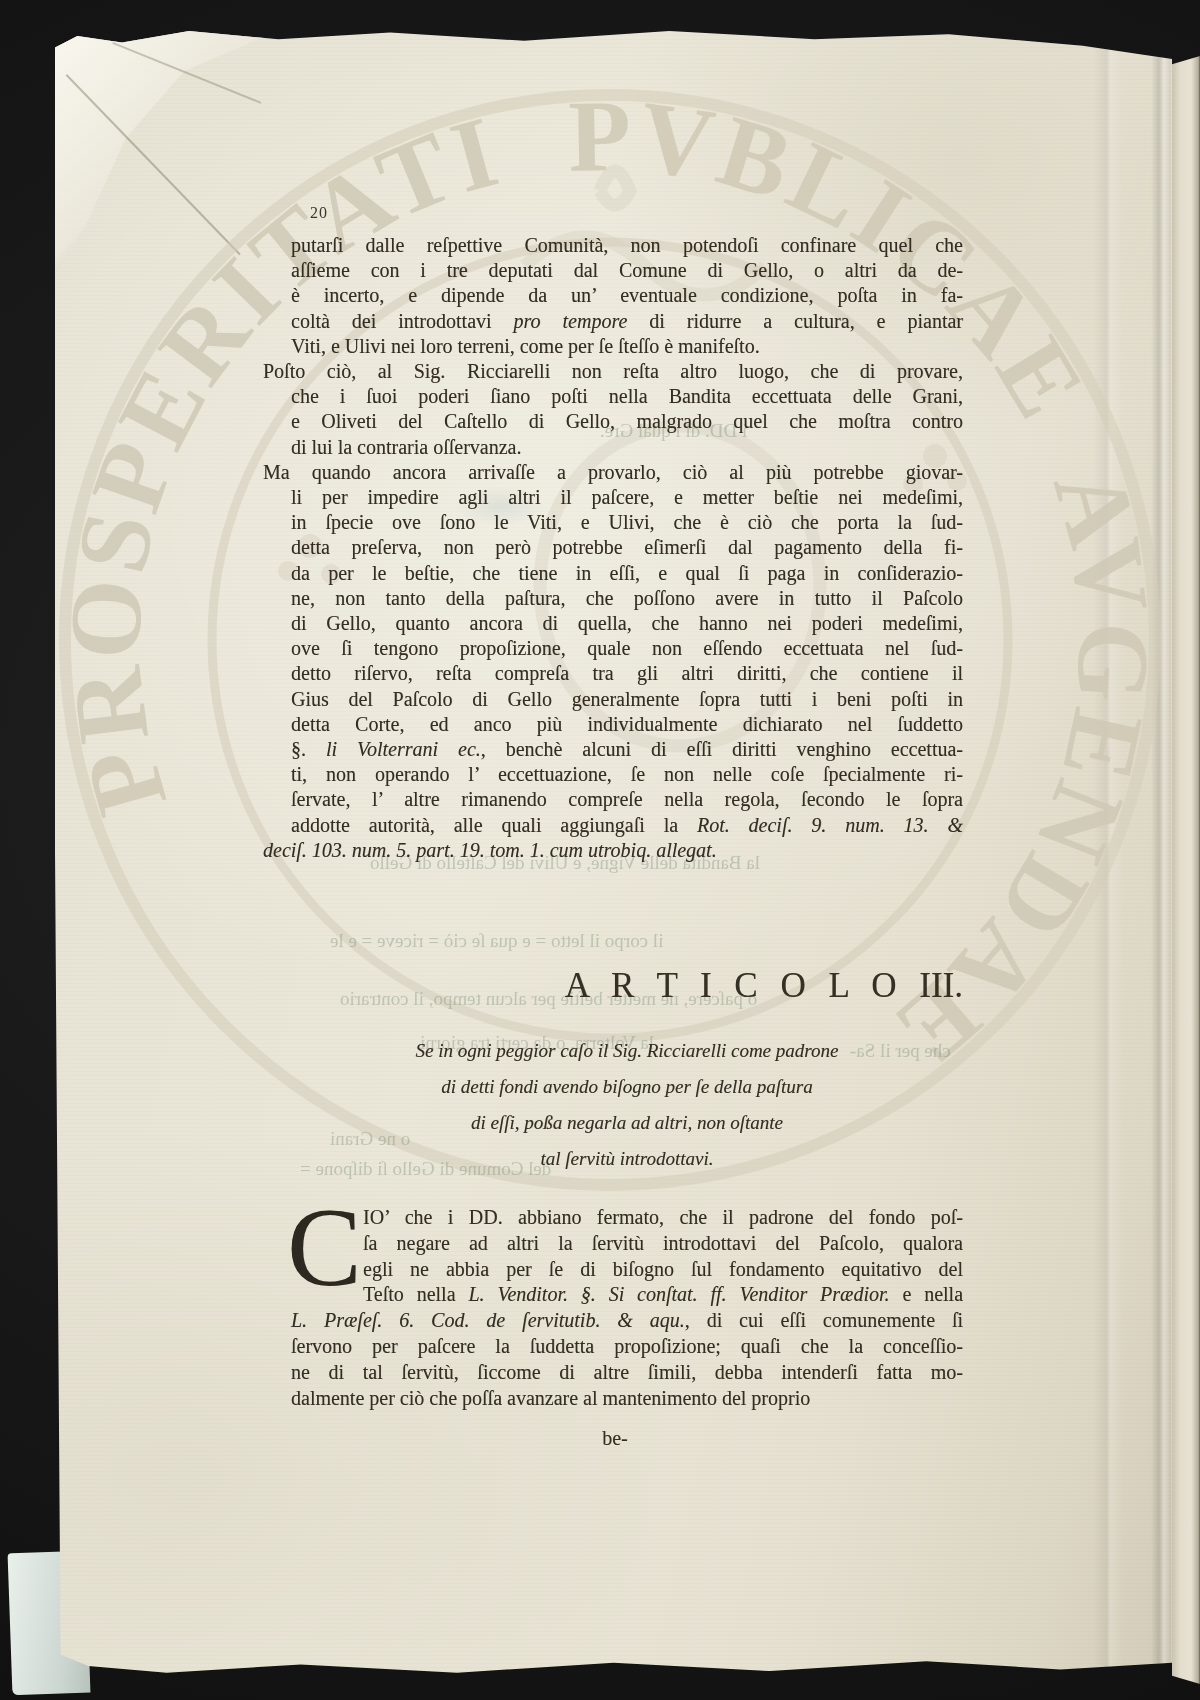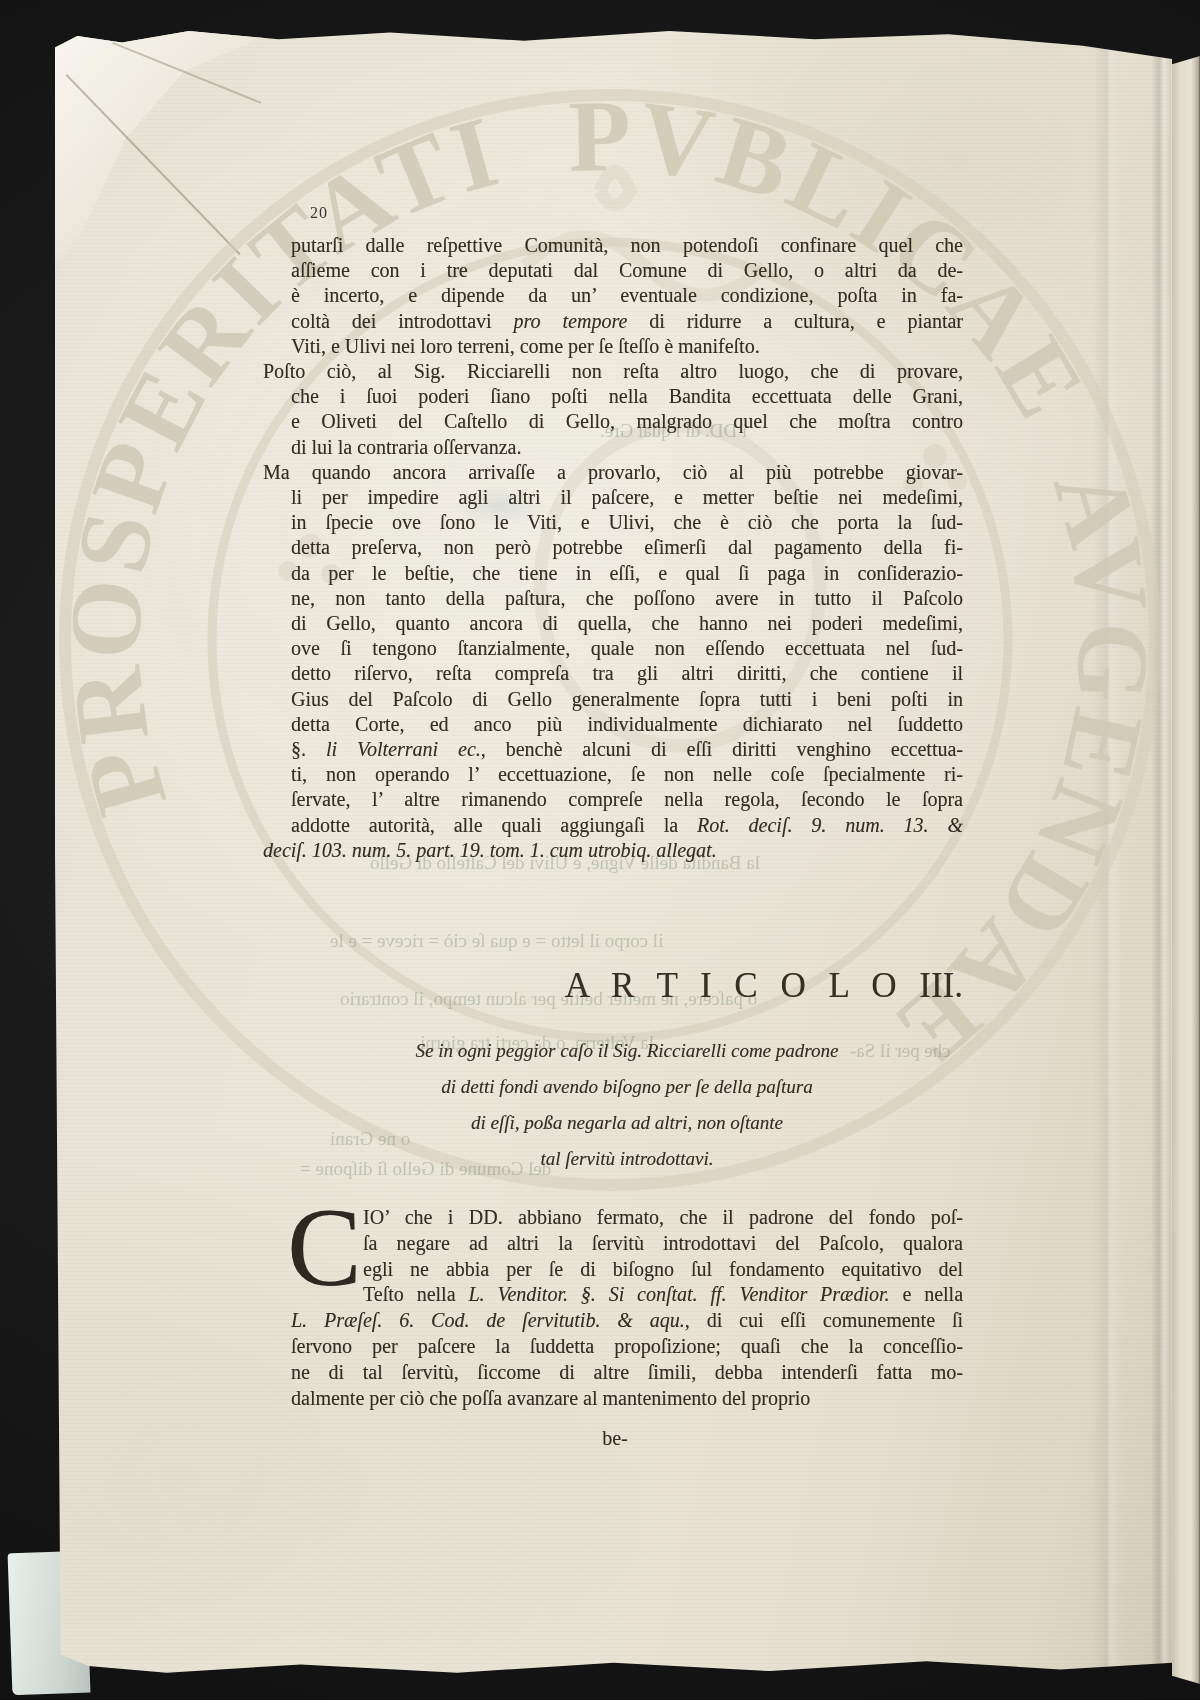--- a/index.html
+++ b/index.html
@@ -128,21 +128,21 @@
           <div class="line"><span>che i ſuoi poderi ſiano poſti nella Bandita eccettuata delle Grani,</span></div>
           <div class="line"><span>e Oliveti del Caſtello di Gello, malgrado quel che moſtra contro</span></div>
           <div class="line last"><span>di lui la contraria oſſervanza.</span></div>
           <div class="line out"><span>Ma quando ancora arrivaſſe a provarlo, ciò al più potrebbe giovar-</span></div>
           <div class="line"><span>li per impedire agli altri il paſcere, e metter beſtie nei medeſimi,</span></div>
           <div class="line"><span>in ſpecie ove ſono le Viti, e Ulivi, che è ciò che porta la ſud-</span></div>
           <div class="line"><span>detta preſerva, non però potrebbe eſimerſi dal pagamento della fi-</span></div>
           <div class="line"><span>da per le beſtie, che tiene in eſſi, e qual ſi paga in conſiderazio-</span></div>
           <div class="line"><span>ne, non tanto della paſtura, che poſſono avere in tutto il Paſcolo</span></div>
           <div class="line"><span>di Gello, quanto ancora di quella, che hanno nei poderi medeſimi,</span></div>
-          <div class="line"><span>ove ſi tengono ſtanzialmente, quale non eſſendo eccettuata nel ſud-</span></div>
+          <div class="line"><span>ove ſi tengono propoſizione, quale non eſſendo eccettuata nel ſud-</span></div>
           <div class="line"><span>detto riſervo, reſta compreſa tra gli altri diritti, che contiene il</span></div>
           <div class="line"><span>Gius del Paſcolo di Gello generalmente ſopra tutti i beni poſti in</span></div>
           <div class="line"><span>detta Corte, ed anco più individualmente dichiarato nel ſuddetto</span></div>
           <div class="line"><span>§. </span><span class="it">li Volterrani ec.</span><span>, benchè alcuni di eſſi diritti venghino eccettua-</span></div>
           <div class="line"><span>ti, non operando l’ eccettuazione, ſe non nelle coſe ſpecialmente ri-</span></div>
           <div class="line"><span>ſervate, l’ altre rimanendo compreſe nella regola, ſecondo le ſopra</span></div>
           <div class="line"><span>addotte autorità, alle quali aggiungaſi la </span><span class="it">Rot. deciſ. 9. num. 13. &amp;</span></div>
           <div class="line out last"><span class="it">deciſ. 103. num. 5. part. 19. tom. 1. cum utrobiq. allegat.</span></div>
         </div>
 

